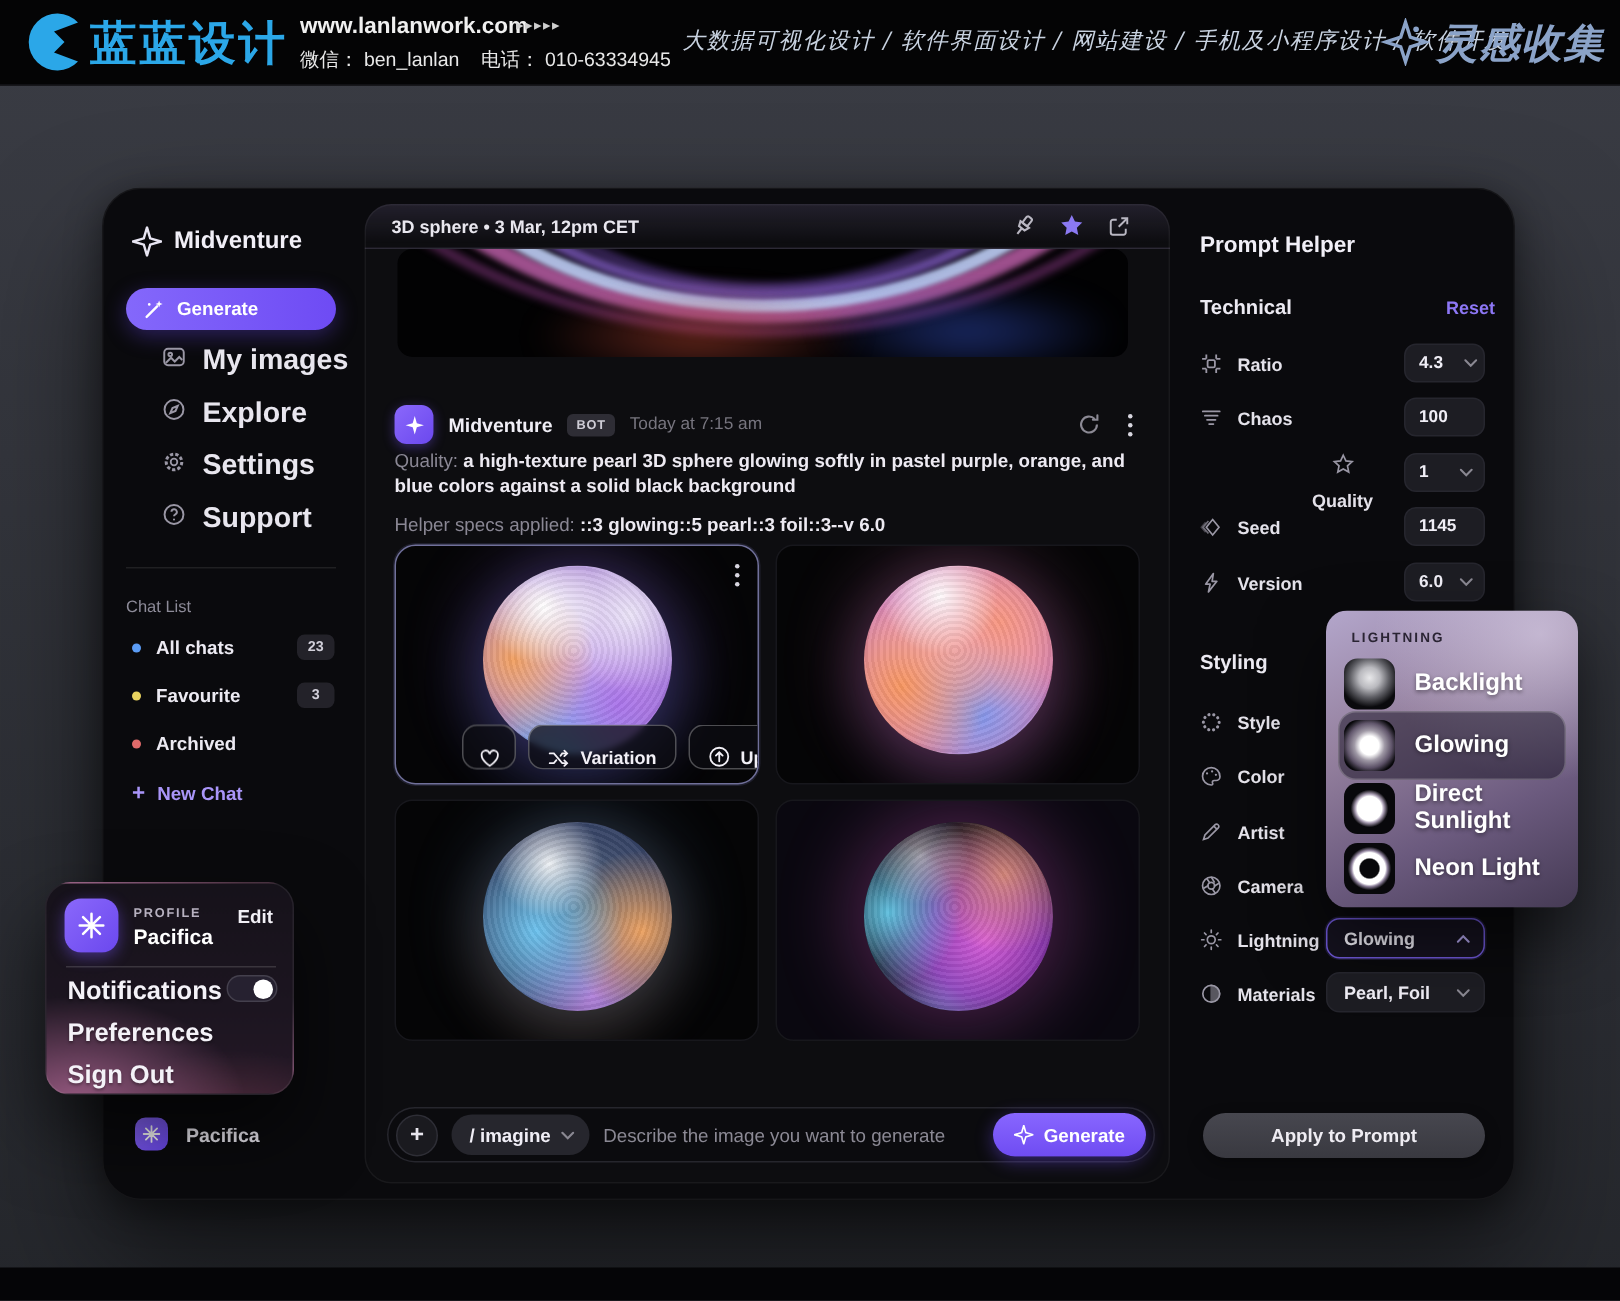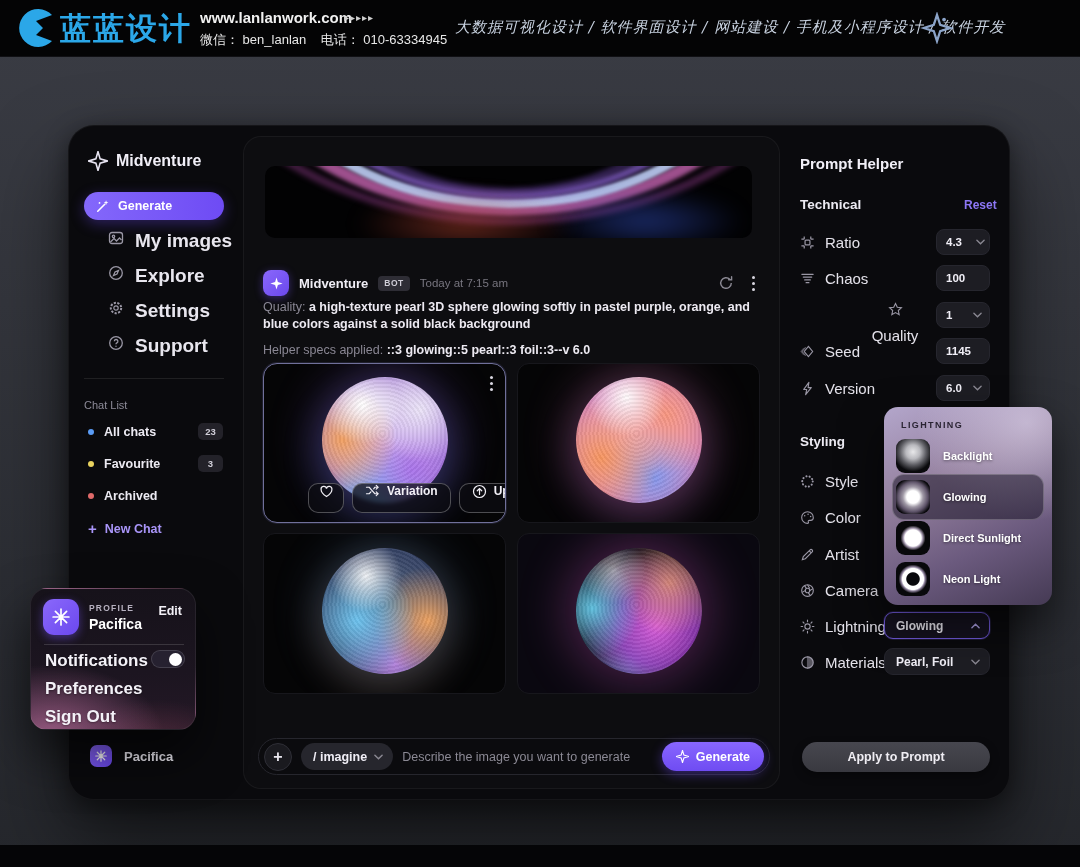--- a/index.html
+++ b/index.html
@@ -75,21 +75,21 @@
 
   .cell { position:absolute; background:#050506; border-radius:12px; overflow:hidden; border:1px solid #17171c; }
   .cell-sel { border:1.5px solid #70709a; border-radius:14px; box-shadow:0 0 0 1px rgba(60,60,90,.4); }
   .orb { position:absolute; left:50%; transform:translateX(-50%); border-radius:50%; }
   .orb-tex { position:absolute; inset:0; border-radius:50%;
     background:repeating-radial-gradient(circle at 48% 45%, rgba(255,255,255,.05) 0 2px, rgba(0,0,0,.05) 2px 4px); }
   .kebab-dots { display:flex; flex-direction:column; gap:3px; align-items:center; }
   .kebab-dots i { width:3px; height:3px; border-radius:50%; background:#d8d6e0; }
   .overlay-btns { position:absolute; left:44px; bottom:9px; display:flex; gap:8px; }
   .obtn { height:30px; border-radius:10px; background:rgba(12,12,17,.74); border:1px solid rgba(255,255,255,.28);
-    display:flex; align-items:flex-start; justify-content:center; gap:7px; color:#f2f0f6; font-size:12px; font-weight:bold;
+    display:flex; align-items:flex-end; justify-content:center; gap:7px; color:#f2f0f6; font-size:12px; font-weight:bold;
     padding:0 12px; backdrop-filter:blur(2px); }
 
   .input-bar { left:258px; top:738px; width:512px; height:37px; border-radius:19px; background:#0b0b0e;
     border:1px solid #26262d; display:flex; align-items:center; padding:0 5px 0 5px; gap:9px; }
   .plus-btn { width:28px; height:28px; border-radius:50%; background:#1a1a1f; border:1px solid #2e2e36;
     color:#e8e6ee; display:flex; align-items:center; justify-content:center; font-size:16px; font-weight:bold; }
   .imagine-pill { height:27px; border-radius:14px; background:#26262d; color:#f0eef6; font-size:12.5px;
     font-weight:bold; display:flex; align-items:center; gap:7px; padding:0 10px 0 12px; }
   .chat-input { flex:1; background:transparent; border:none; outline:none; color:#e6e4ec; font-size:12.5px;
     font-family:inherit; }
@@ -97,21 +97,21 @@
   .gen-btn { height:29px; border-radius:15px; background:linear-gradient(180deg,#8866ff,#6f4cf2); color:#fff;
     font-size:12.5px; font-weight:bold; display:flex; align-items:center; gap:7px; padding:0 14px;
     box-shadow:0 3px 12px rgba(110,75,242,.45); }
 
   
   .ph-title { left:800px; top:155px; font-size:15px; font-weight:bold; color:#f1eff7; }
   .sect-title { font-size:13.5px; font-weight:bold; color:#eceaf2; }
   .reset-link { left:964px; top:198px; font-size:12px; font-weight:bold; color:#8d77f5; }
   .h-row { left:800px; width:190px; height:27px; display:flex; align-items:center; gap:10px;
     color:#9a97a5; }
-  .h-row .lbl { font-size:15px; font-weight:normal; color:#e4e2ea; }
+  .h-row .lbl { font-size:12px; font-weight:bold; color:#e4e2ea; }
   .ctrl { position:absolute; left:936px; width:54px; height:26px; border-radius:8px; background:#1d1d23;
     border:1px solid #26262e; color:#f0eef6; font-size:11.5px; font-weight:bold;
     display:flex; align-items:center; padding:0 7px 0 9px; }
   .ctrl .chev { margin-left:auto; color:#8a8892; display:flex; }
   .ctrl-wide { position:absolute; left:884px; width:106px; height:27px; border-radius:9px; background:#1d1d23;
     border:1px solid #26262e; color:#f0eef6; font-size:12px; font-weight:bold;
     display:flex; align-items:center; padding:0 9px 0 11px; }
   .ctrl-open { background:#15121f; border:1px solid #6f58d8; box-shadow:0 0 0 1px rgba(111,88,216,.2); }
   .apply-btn { left:802px; top:742px; width:188px; height:30px; border-radius:15px;
     background:linear-gradient(180deg,#47474f,#393940); color:#efedf3; font-size:12.5px; font-weight:bold;
@@ -119,21 +119,21 @@
 
   
   .light-pop { left:884px; top:407px; width:168px; height:198px; border-radius:14px;
     background:
       radial-gradient(120% 90% at 85% 8%, rgba(230,222,245,.55), rgba(230,222,245,0) 55%),
       linear-gradient(155deg,#b3a6cb 0%,#95819f 35%,#6b5a7e 68%,#453a54 100%);
     box-shadow:0 20px 44px rgba(0,0,0,.55); }
   .light-title { position:absolute; left:17px; top:13px; font-size:9px; font-weight:bold; letter-spacing:1.4px;
     color:#2a2433; }
   .light-row { position:absolute; left:12px; display:flex; align-items:center; gap:13px; }
-  .light-row .llabel { font-size:11px; font-weight:bold; color:#fff; text-shadow:0 1px 3px rgba(0,0,0,.45); }
+  .light-row .llabel { font-size:16px; font-weight:bold; color:#fff; text-shadow:0 1px 3px rgba(0,0,0,.45); }
   .thumb { width:34px; height:34px; border-radius:9px; background:#08080b; flex:0 0 auto; }
   .light-sel { position:absolute; left:8px; top:67px; width:152px; height:46px; border-radius:12px;
     background:rgba(18,14,30,.5); border:1px solid rgba(255,255,255,.22); }
   .t-backlight { background:radial-gradient(circle at 50% 38%, #e8e8ea 0%, #b9b9be 26%, #5e5e64 48%, #0a0a0d 72%); }
   .t-glowing { background:radial-gradient(circle at 50% 50%, #ffffff 0%, #fff 26%, rgba(255,255,255,.45) 42%, rgba(255,255,255,.08) 62%, #08080b 80%); }
   .t-sun { background:radial-gradient(circle at 50% 50%, #ffffff 0 34%, rgba(255,255,255,.35) 40%, #08080b 52%); }
   .t-neon { background:radial-gradient(circle at 50% 50%, #08080b 0 26%, #ffffff 30% 44%, rgba(255,255,255,.25) 50%, #08080b 60%); }
 
   
   .profile-pop { left:30px; top:588px; width:166px; height:142px; border-radius:17px;
@@ -175,20 +175,21 @@
       <span>微信： ben_lanlan</span>&nbsp;&nbsp;&nbsp;
       <span>电话： 010-63334945</span>
     </div>
     <div class="abs banner-services">大数据可视化设计 / 软件界面设计 / 网站建设 / 手机及小程序设计 / 软件开发</div>
     <div class="abs" style="left:920px;top:12px;">
       <svg width="34" height="32" viewBox="0 0 34 34">
           <path d="M17 3l3.4 10.6L31 17l-10.6 3.4L17 31l-3.4-10.6L3 17l10.6-3.4z" fill="none" stroke="#8ba3c8" stroke-width="2.4"></path>
           <circle cx="24.5" cy="8" r="2" fill="#8ba3c8"></circle>
         </svg>
     </div>
+    <div class="abs collect-text">灵感收集</div>
   </div>
 
   <div class="abs window"></div>
 
   <div class="abs" style="left:88px;top:151px;">
     <svg width="20" height="20" viewBox="0 0 16 16">
         <path d="M8 .5l1.7 5.8L15.5 8l-5.8 1.7L8 15.5 6.3 9.7.5 8l5.8-1.7z" fill="none" stroke="#e8e5f2" stroke-width="1.3"></path>
       </svg>
   </div>
   <div class="abs side-title">Midventure</div>
@@ -271,20 +272,46 @@
   <div class="abs side-user">
     <span class="avatar-sm">
       <svg width="12" height="12" viewBox="0 0 16 16">
           <path d="M8 1v14M1 8h14M3 3l10 10M13 3L3 13" stroke="#fff" stroke-width="1.6" stroke-linecap="round"></path>
         </svg>
     </span>
     <span class="side-user-name">Pacifica</span>
   </div>
 
   <div class="abs chat-panel"></div>
+  <div class="abs chat-titlebar">
+    <span class="chat-title">3D sphere  •  3 Mar, 12pm CET</span>
+    <span class="tb-icons">
+      <span>
+        <svg width="17" height="17" viewBox="0 0 16 16" fill="none" stroke="#b9b7c2" stroke-width="1.3">
+            <g transform="rotate(38 8 8)">
+              <rect x="6" y="1.5" width="4" height="5.5" rx="1.2"></rect>
+              <path d="M4.6 7h6.8l-1.2 3H5.8z"></path>
+              <line x1="8" y1="10" x2="8" y2="14.5"></line>
+            </g>
+          </svg>
+      </span>
+      <span>
+        <svg width="17" height="17" viewBox="0 0 16 16">
+            <path d="M8 1.2l2 4.2 4.6.6-3.4 3.2.9 4.6L8 11.6l-4.1 2.2.9-4.6L1.4 6l4.6-.6z" fill="#8b79f2"></path>
+          </svg>
+      </span>
+      <span>
+        <svg width="16" height="16" viewBox="0 0 16 16" fill="none" stroke="#b9b7c2" stroke-width="1.3">
+            <path d="M6.5 3.5H4A1.5 1.5 0 0 0 2.5 5v7A1.5 1.5 0 0 0 4 13.5h7a1.5 1.5 0 0 0 1.5-1.5V9.5"></path>
+            <path d="M9.5 2.5h4v4"></path>
+            <path d="M13.2 2.8L7.8 8.2"></path>
+          </svg>
+      </span>
+    </span>
+  </div>
 
   <div class="abs arc-img">
     <div class="ring" style="width:700px;height:520px;top:-462px;border:6px solid rgba(192,80,184,.45);filter:blur(3px);"></div>
     <div class="ring" style="width:620px;height:470px;top:-420px;border:12px solid rgba(224,112,200,.7);filter:blur(2px);"></div>
     <div class="ring" style="width:560px;height:430px;top:-388px;border:9px solid rgba(190,205,245,.9);filter:blur(1.5px);"></div>
     <div class="ring" style="width:500px;height:390px;top:-356px;border:8px solid rgba(154,111,232,.65);filter:blur(2px);"></div>
     <div class="ring" style="width:440px;height:350px;top:-322px;border:6px solid rgba(122,80,192,.45);filter:blur(2.5px);"></div>
     <div class="abs" style="left:90px;top:28px;width:220px;height:60px;background:radial-gradient(closest-side,rgba(190,70,50,.55),rgba(190,70,50,0));filter:blur(10px);"></div>
     <div class="abs" style="left:280px;top:26px;width:200px;height:58px;background:radial-gradient(closest-side,rgba(50,80,200,.55),rgba(50,80,200,0));filter:blur(10px);"></div>
   </div>

